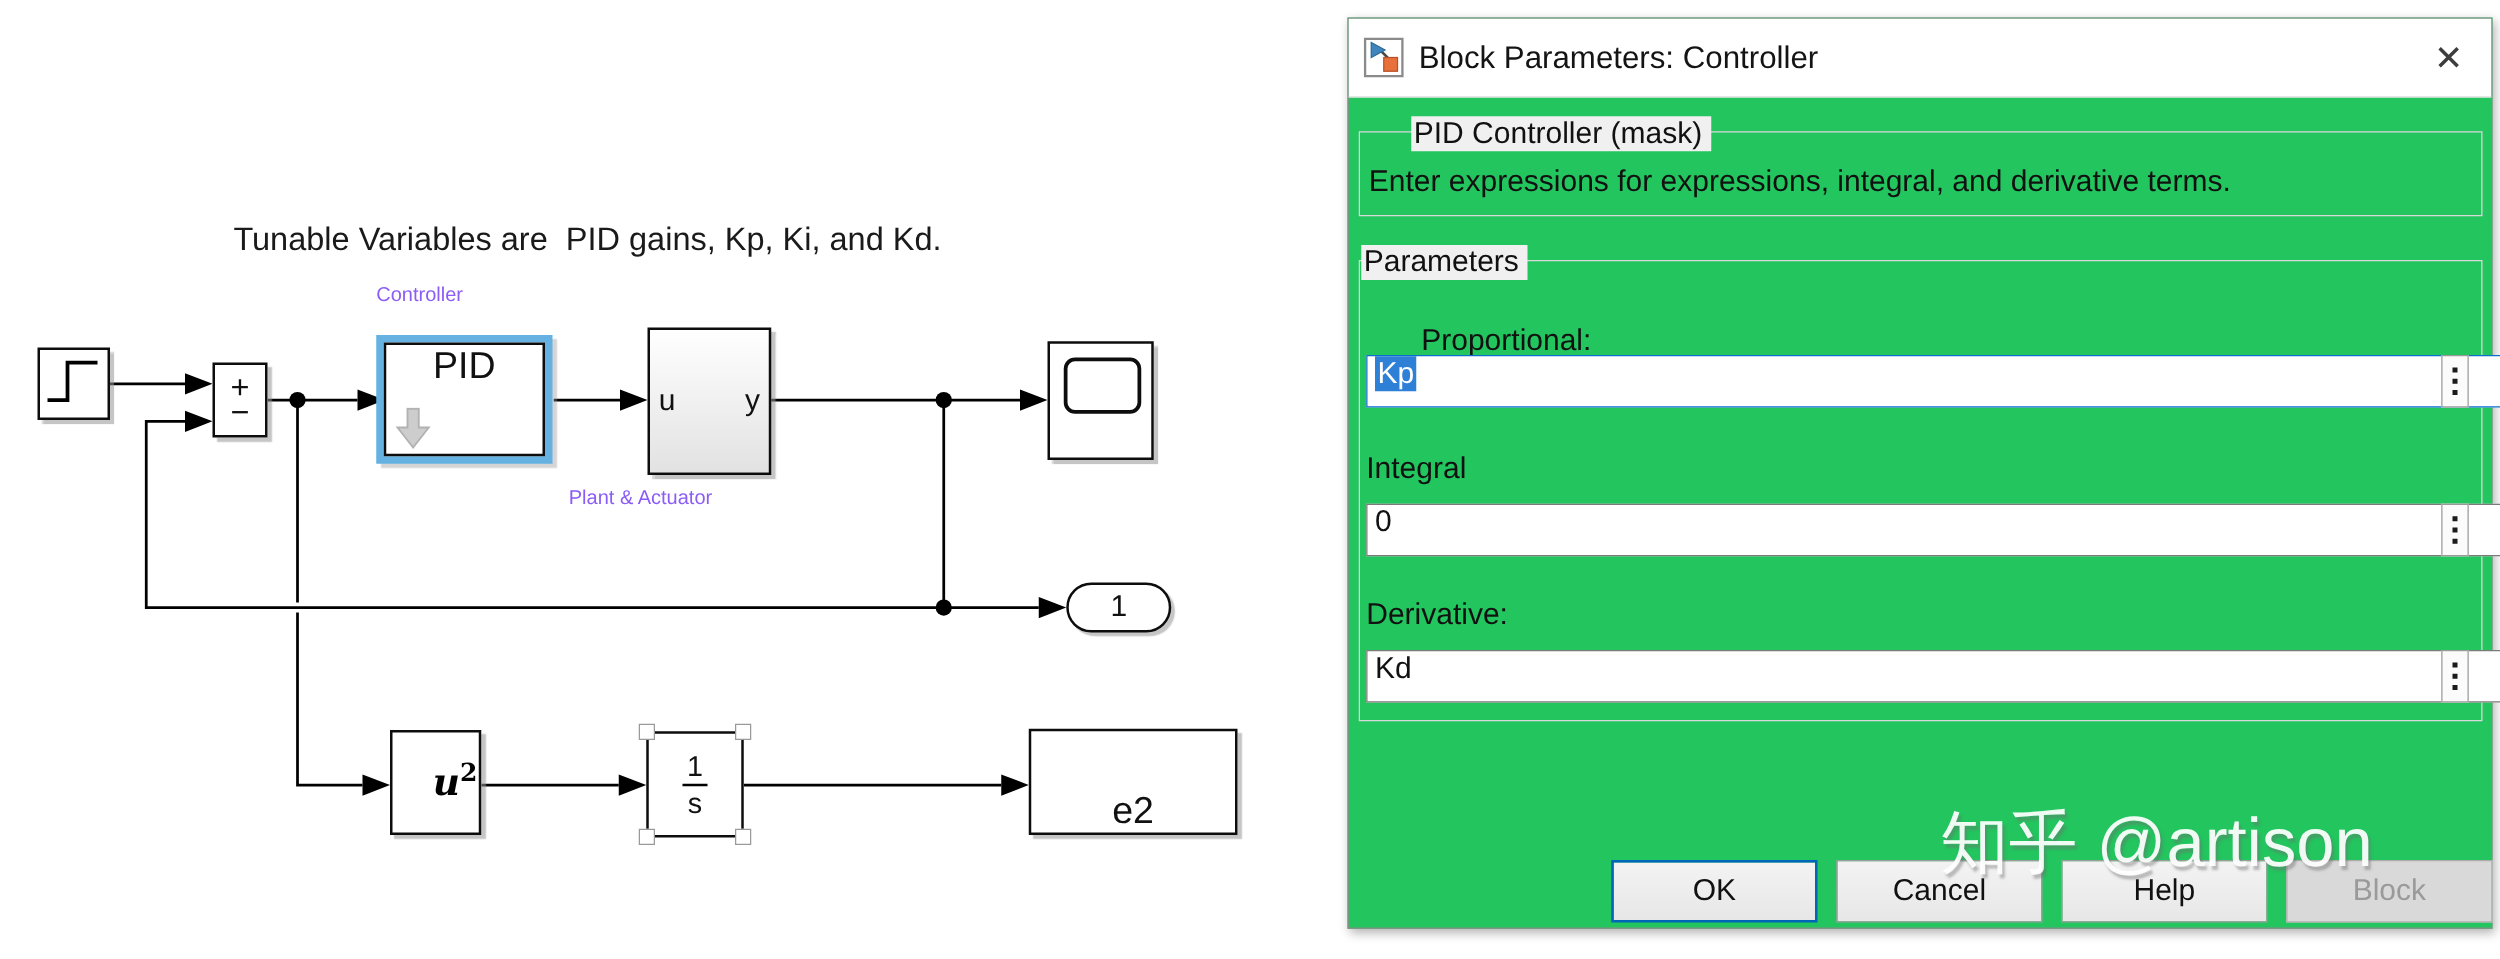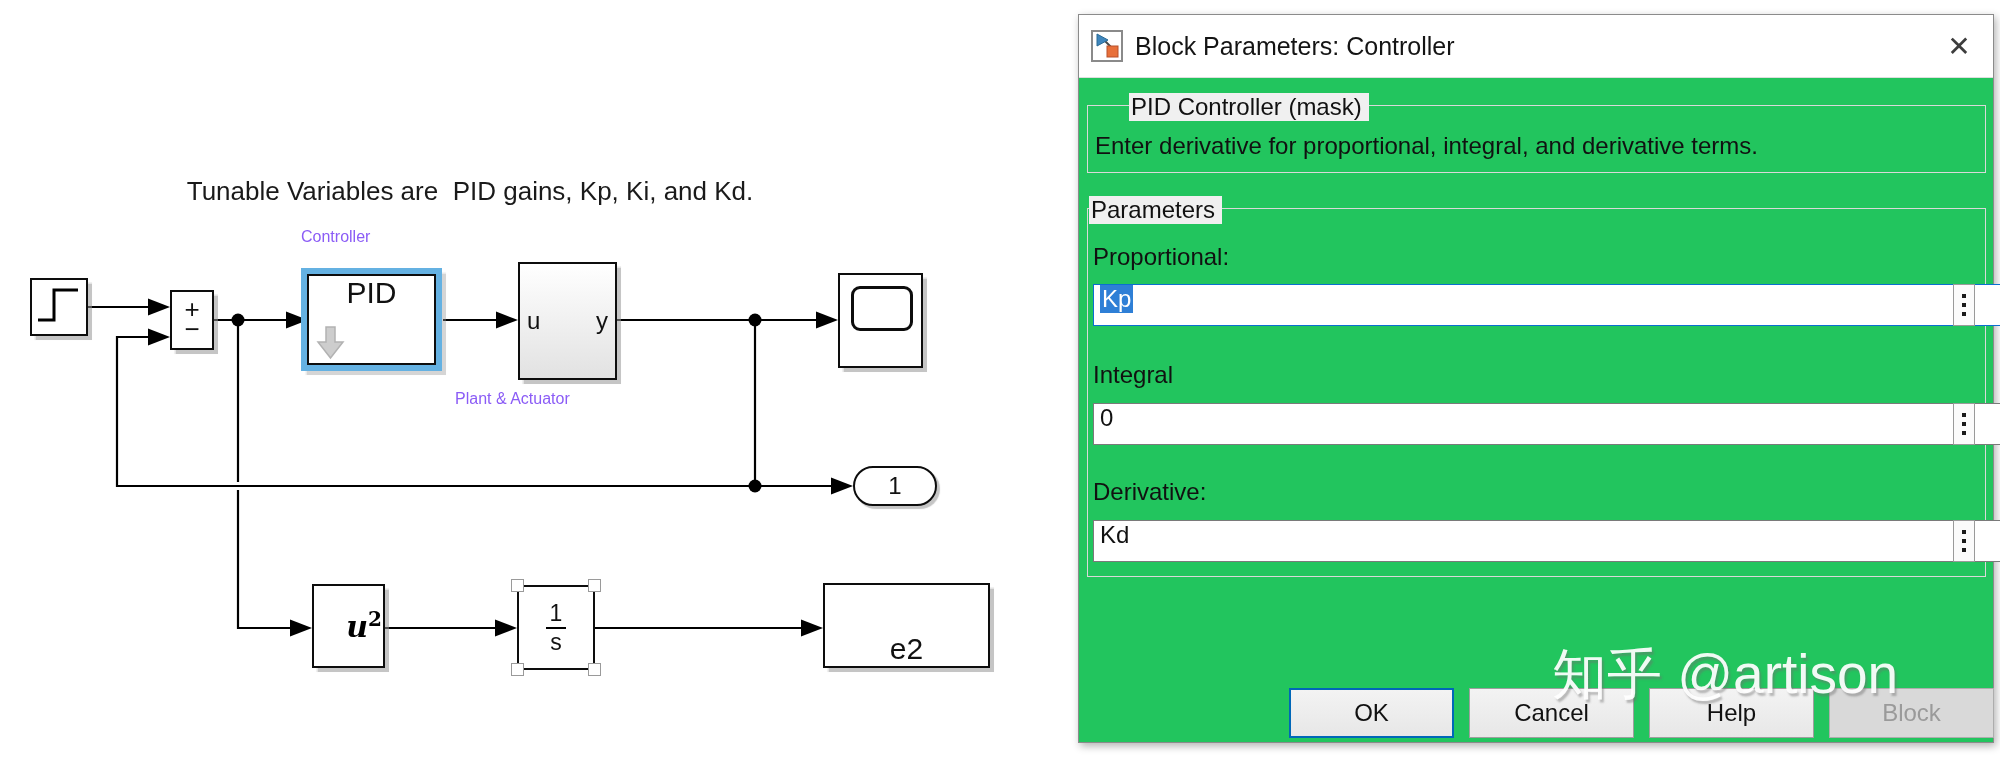--- a/index.html
+++ b/index.html
@@ -202,26 +202,26 @@
         <polyline points="13,10 22,19" stroke="#4a4a4a" stroke-width="2" fill="none"></polyline>
         <polygon points="6,4 6,16 17,10" fill="#3f86bd" stroke="#2a6a94" stroke-width="1"></polygon>
         <rect x="16" y="16" width="11" height="11" fill="#e8703a" stroke="#b9512a" stroke-width="1"></rect>
       </svg>
       <div class="title-text">Block Parameters: Controller</div>
       <div class="close-btn">✕</div>
     </div>
 
     <div class="groupbox" style="left:8px; top:90px; width:899px; height:68px;"></div>
     <div class="grouplabel" style="left:10px; top:78px;margin-left:40px;">PID Controller (mask)</div>
-    <div class="desc">Enter derivative for proportional, integral, and derivative terms.</div>
+    <div class="desc">Enter expressions for expressions, integral, and derivative terms.</div>
 
     <div class="groupbox" style="left:8px; top:193px; width:899px; height:369px;"></div>
     <div class="grouplabel" style="left:10px; top:181px;">Parameters</div>
 
-    <div class="fldlabel" style="top:228px;">Proportional:</div>
+    <div class="fldlabel" style="top:244px;margin-left:44px;">Proportional:</div>
     <div class="fld focused" style="top:269px;">
       <span class="sel">Kp</span>
     </div>
     <div class="ellipsis" style="top:269px;">
       <i></i>
         <i></i>
         <i></i>
     </div>
 
     <div class="fldlabel" style="top:346px;">Integral</div>

